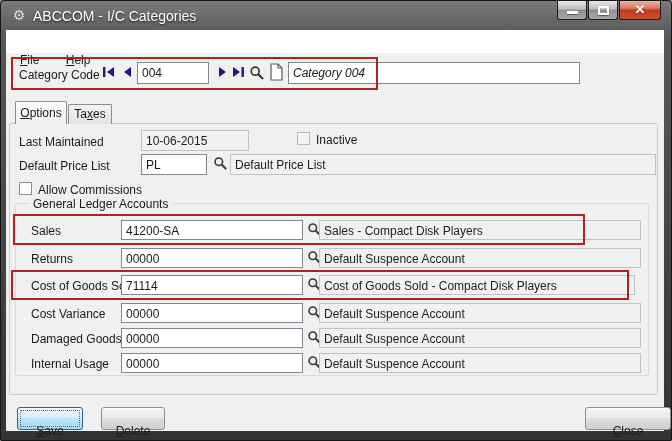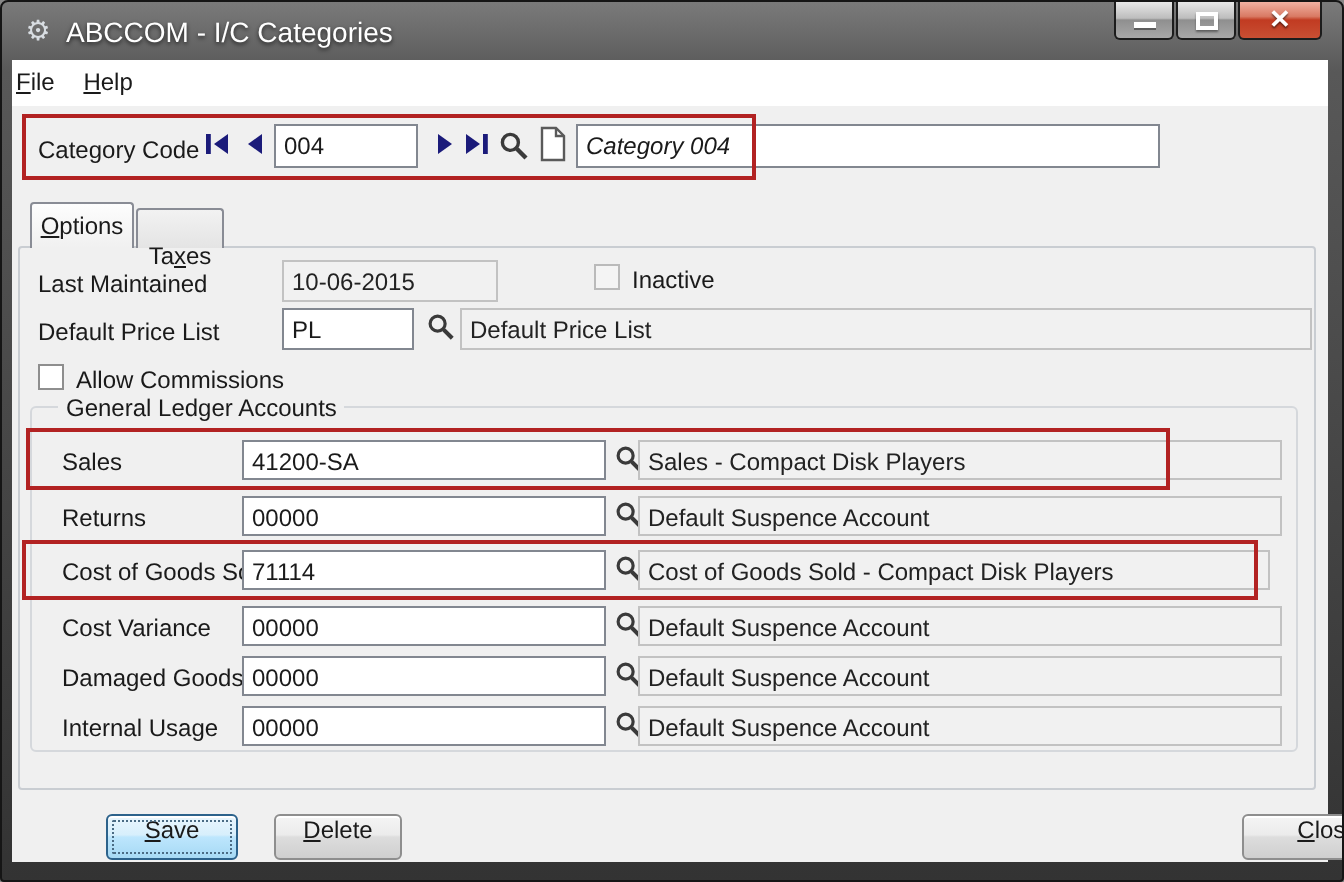--- a/index.html
+++ b/index.html
@@ -34,21 +34,21 @@
     border:2px solid #fff; box-shadow:0 1px 1px rgba(0,0,0,.4); }
   .glyph-close { position:absolute; width:100%; text-align:center; top:1px; color:#fff;
     font-weight:bold; font-size:13px; text-shadow:0 1px 1px rgba(0,0,0,.5); }
 
   
   .client { position:absolute; left:5px; right:7px; top:29px; bottom:9px;
     background:#f0f0f0; }
 
   .menubar { position:absolute; left:5px; right:7px; top:29px; height:24px;
     background:#fff; border-bottom:1px solid #f0f0f0; }
-  .menu-item { display:inline-block; padding:4px 9px 0 2px; height:24px; cursor:pointer; }
+  .menu-item { display:inline-block; padding:4px 9px 0 14px; height:24px; cursor:pointer;margin-top:19px; }
   .u { text-decoration:underline; }
 
   
   .field { position:absolute; background:#fff; border:1px solid #828790; height:22px;
     padding:3px 4px 0 4px; overflow:hidden; white-space:nowrap; }
   .field.disabled { background:#f1f1f1; border-color:#c2c2c2; color:#222; }
 
   label.flabel { position:absolute; color:#1a1a1a; }
 
   
@@ -72,24 +72,24 @@
 
   
   .groupbox { position:absolute; left:14px; top:202px; width:634px; height:173px;
     border:1px solid #d5d8dc; border-radius:3px; }
   .group-label { position:absolute; left:28px; top:196px; background:#f0f0f0; padding:0 4px; }
 
   
   .annot { position:absolute; border:2px solid #b22222; pointer-events:none; z-index:9; }
 
   
-  .btn { position:absolute; height:23px; text-align:center; padding-top:0; cursor:pointer;
+  .btn { position:absolute; height:23px; text-align:center; padding-top:16px; cursor:pointer;
     border:1px solid #8e8e8e; border-radius:3px;
     background:linear-gradient(180deg,#f5f5f5 0%,#ebebeb 45%,#dddddd 50%,#cfcfcf 100%);
-    box-shadow:inset 0 1px 0 #fff;margin-left:36px; }
+    box-shadow:inset 0 1px 0 #fff; }
   .btn.focused { border-color:#2c628b; background:linear-gradient(180deg,#eaf6fd 0%,#d7effc 45%,#bde6fd 50%,#a6d9f4 100%); }
   .btn.focused .focus-ring { position:absolute; inset:2px; border:1px dotted #4a6b84; border-radius:1px; }
 </style>
 </head>
 <body>
 
 <div class="window">
 
   <div class="titlebar">
     <div class="title-icon">⚙</div>
@@ -153,21 +153,21 @@
         <path d="M9 1 v4 h4" fill="none" stroke="#5a5a5a" stroke-width="1.2"></path>
       </svg>
   </span>
 
   <div class="field" style="left:287px; top:61px; width:292px;font-style:italic;">Category 004</div>
 
   <div class="tabline"></div>
   <div class="tab active" style="left:14px; top:100px; width:52px; height:23px; padding-top:4px;">
     <span></span><span class="u">O</span><span>ptions</span>
   </div>
-  <div class="tab" style="left:67px; top:103px; width:44px; height:20px; padding-top:16px;">
+  <div class="tab" style="left:67px; top:103px; width:44px; height:20px; padding-top:2px;">
     <span>Ta</span><span class="u">x</span><span>es</span>
   </div>
 
   <label class="flabel" style="left:18px; top:134px;">Last Maintained</label>
   <div class="field disabled" style="left:140px; top:129px; width:108px; height:21px;">10-06-2015</div>
 
   <div class="checkbox disabled" style="left:296px; top:131px;"></div>
   <label class="flabel" style="left:315px; top:132px;">Inactive</label>
 
   <label class="flabel" style="left:18px; top:158px;">Default Price List</label>

